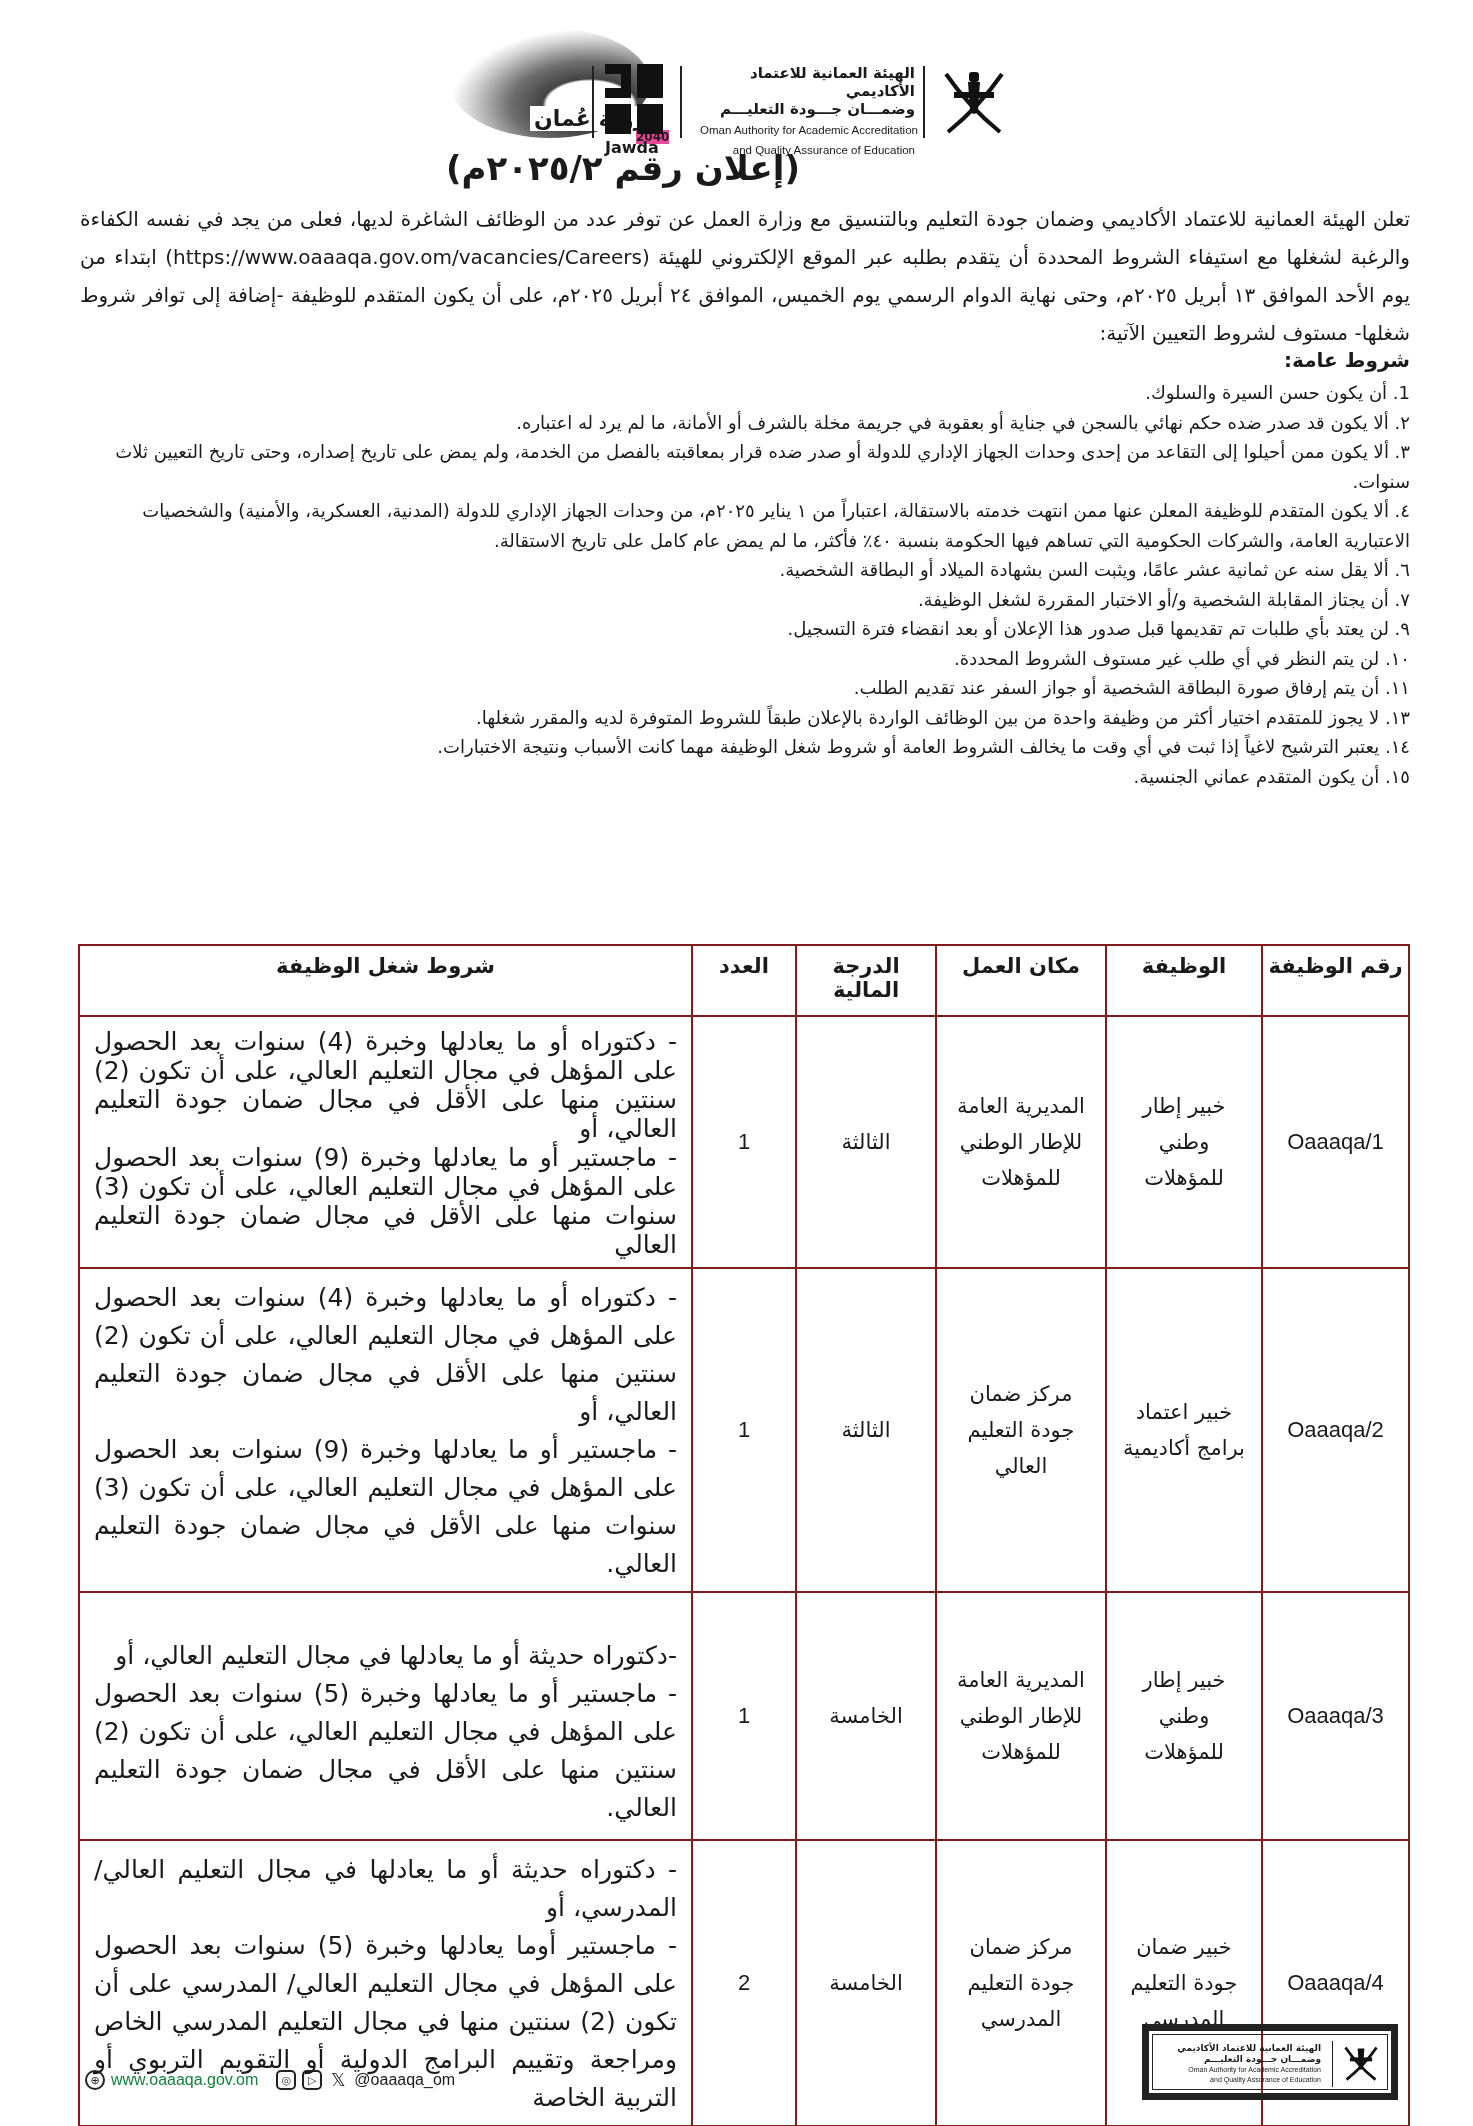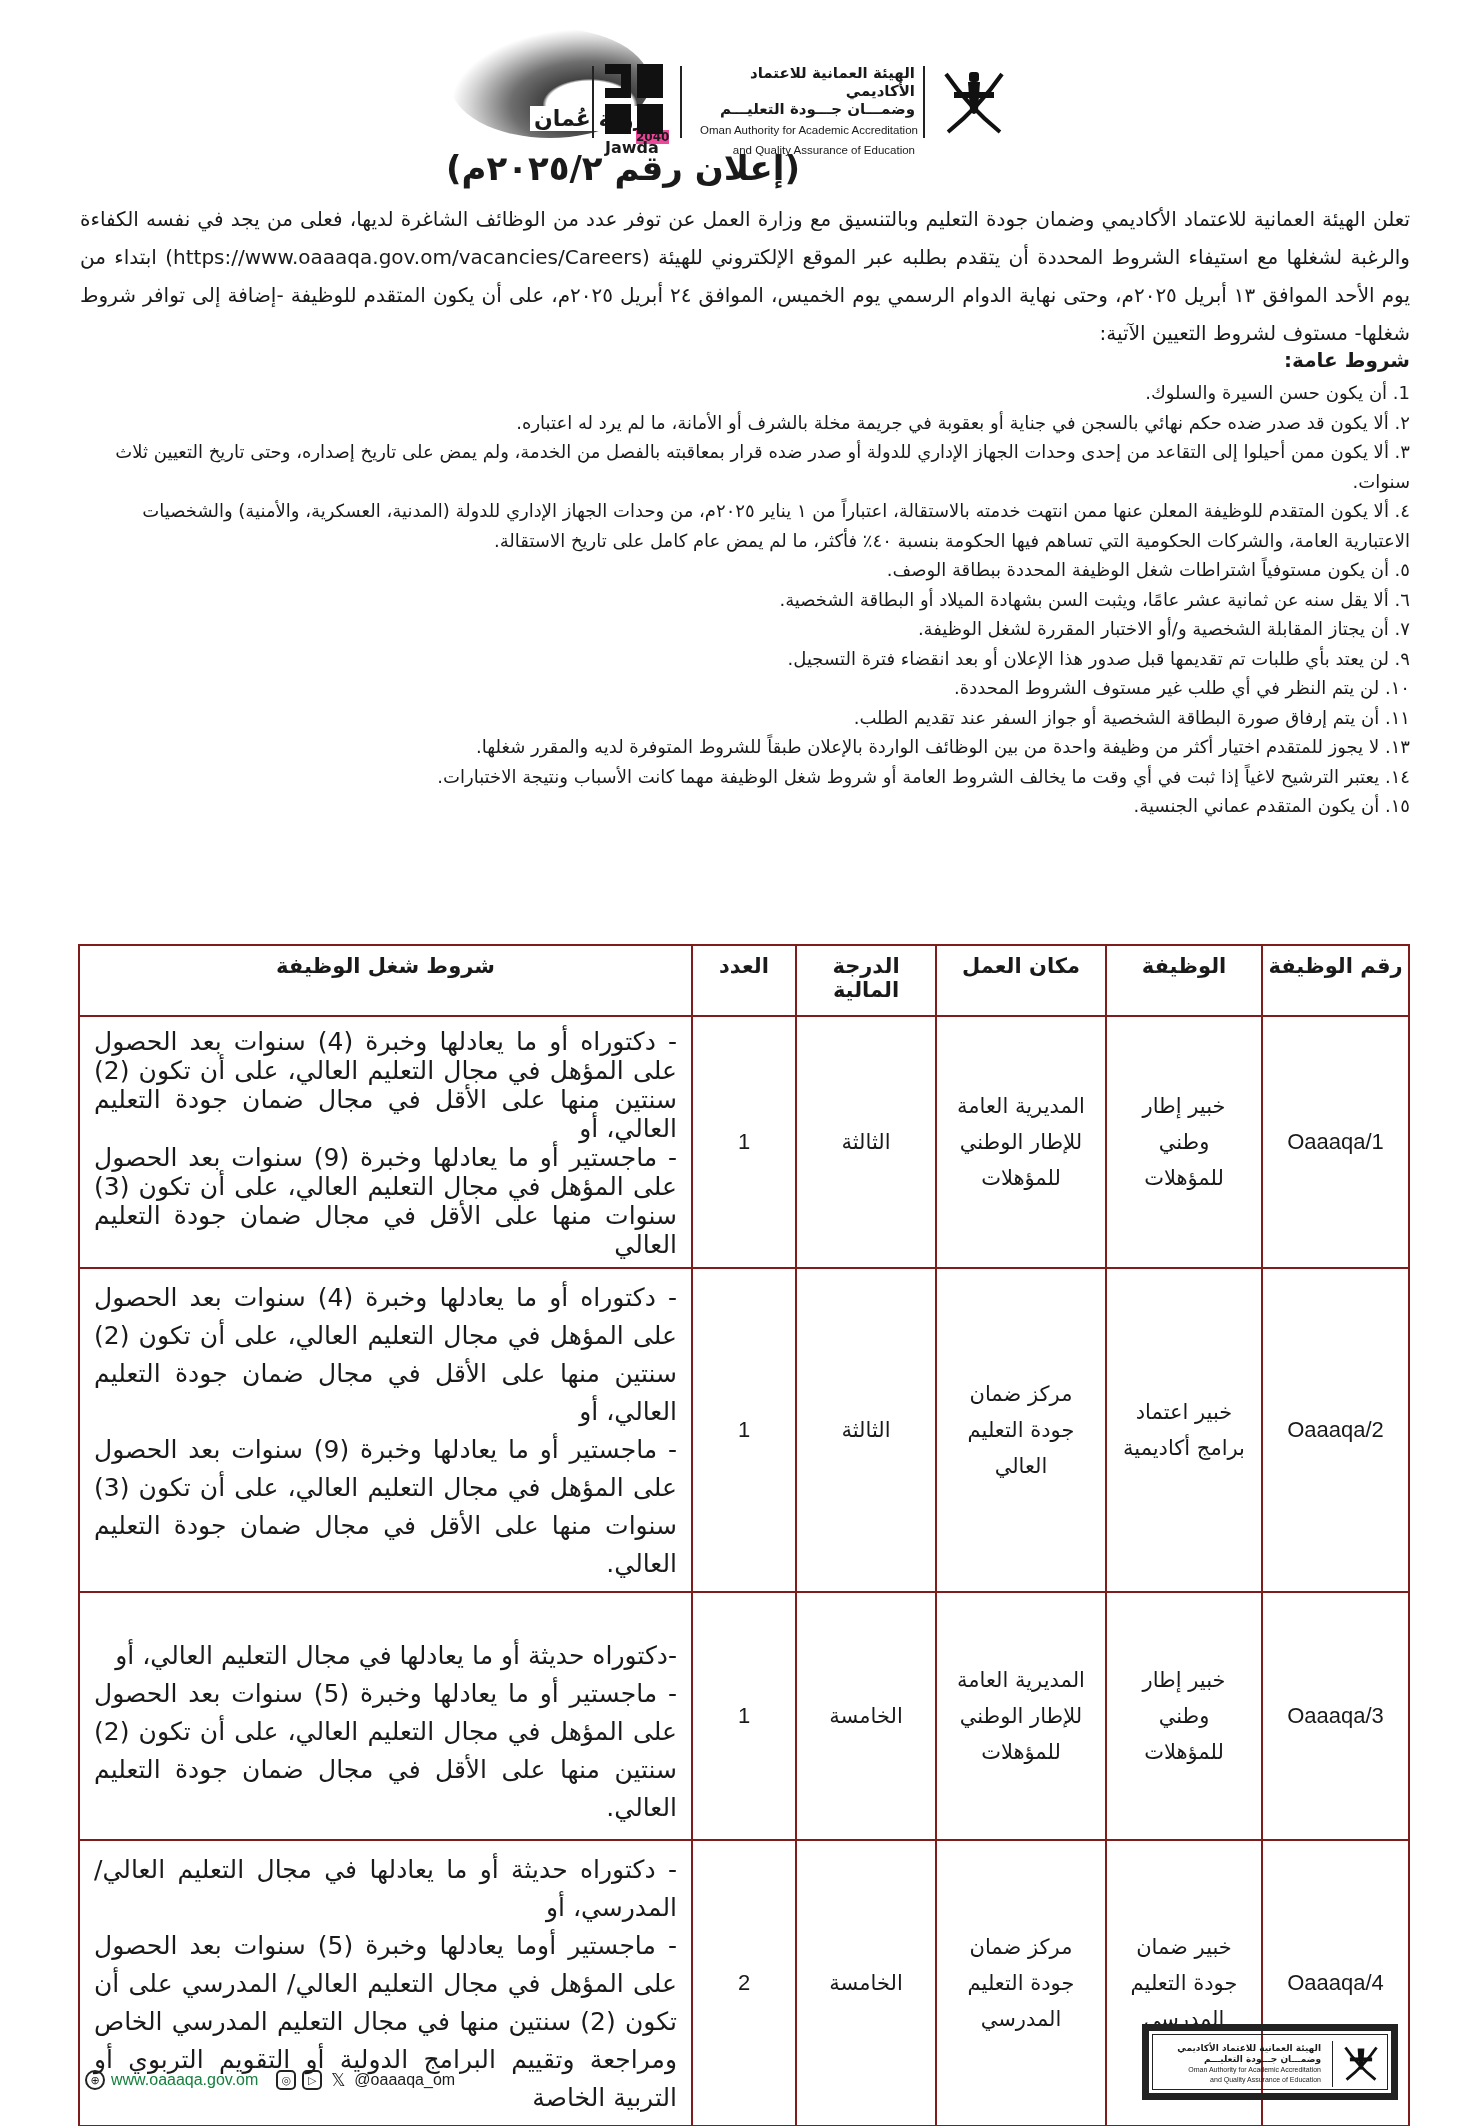--- a/index.html
+++ b/index.html
@@ -93,21 +93,20 @@
 <div class="abs title">(إعلان رقم ٢٠٢٥/٢م)</div>
 
 <div class="abs intro">تعلن الهيئة العمانية للاعتماد الأكاديمي وضمان جودة التعليم وبالتنسيق مع وزارة العمل عن توفر عدد من الوظائف الشاغرة لديها، فعلى من يجد في نفسه الكفاءة والرغبة لشغلها مع استيفاء الشروط المحددة أن يتقدم بطلبه عبر الموقع الإلكتروني للهيئة (https://www.oaaaqa.gov.om/vacancies/Careers) ابتداء من يوم الأحد الموافق ١٣ أبريل ٢٠٢٥م، وحتى نهاية الدوام الرسمي يوم الخميس، الموافق ٢٤ أبريل ٢٠٢٥م، على أن يكون المتقدم للوظيفة -إضافة إلى توافر شروط شغلها- مستوف لشروط التعيين الآتية:</div>
 
 <div class="abs section-h">شروط عامة:</div>
 <ol class="abs conds">
   <li>1. أن يكون حسن السيرة والسلوك.</li>
   <li>٢. ألا يكون قد صدر ضده حكم نهائي بالسجن في جناية أو بعقوبة في جريمة مخلة بالشرف أو الأمانة، ما لم يرد له اعتباره.</li>
   <li>٣. ألا يكون ممن أحيلوا إلى التقاعد من إحدى وحدات الجهاز الإداري للدولة أو صدر ضده قرار بمعاقبته بالفصل من الخدمة، ولم يمض على تاريخ إصداره، وحتى تاريخ التعيين ثلاث سنوات.</li>
   <li>٤. ألا يكون المتقدم للوظيفة المعلن عنها ممن انتهت خدمته بالاستقالة، اعتباراً من ١ يناير ٢٠٢٥م، من وحدات الجهاز الإداري للدولة (المدنية، العسكرية، والأمنية) والشخصيات الاعتبارية العامة، والشركات الحكومية التي تساهم فيها الحكومة بنسبة ٤٠٪ فأكثر، ما لم يمض عام كامل على تاريخ الاستقالة.</li>
-  <li>٥. أن يكون مستوفياً اشتراطات شغل الوظيفة المحددة ببطاقة الوصف.</li>
   <li>٦. ألا يقل سنه عن ثمانية عشر عامًا، ويثبت السن بشهادة الميلاد أو البطاقة الشخصية.</li>
   <li>٧. أن يجتاز المقابلة الشخصية و/أو الاختبار المقررة لشغل الوظيفة.</li>
   <li>٩. لن يعتد بأي طلبات تم تقديمها قبل صدور هذا الإعلان أو بعد انقضاء فترة التسجيل.</li>
   <li>١٠. لن يتم النظر في أي طلب غير مستوف الشروط المحددة.</li>
   <li>١١. أن يتم إرفاق صورة البطاقة الشخصية أو جواز السفر عند تقديم الطلب.</li>
   <li>١٣. لا يجوز للمتقدم اختيار أكثر من وظيفة واحدة من بين الوظائف الواردة بالإعلان طبقاً للشروط المتوفرة لديه والمقرر شغلها.</li>
   <li>١٤. يعتبر الترشيح لاغياً إذا ثبت في أي وقت ما يخالف الشروط العامة أو شروط شغل الوظيفة مهما كانت الأسباب ونتيجة الاختبارات.</li>
   <li>١٥. أن يكون المتقدم عماني الجنسية.</li>
 </ol>
 

